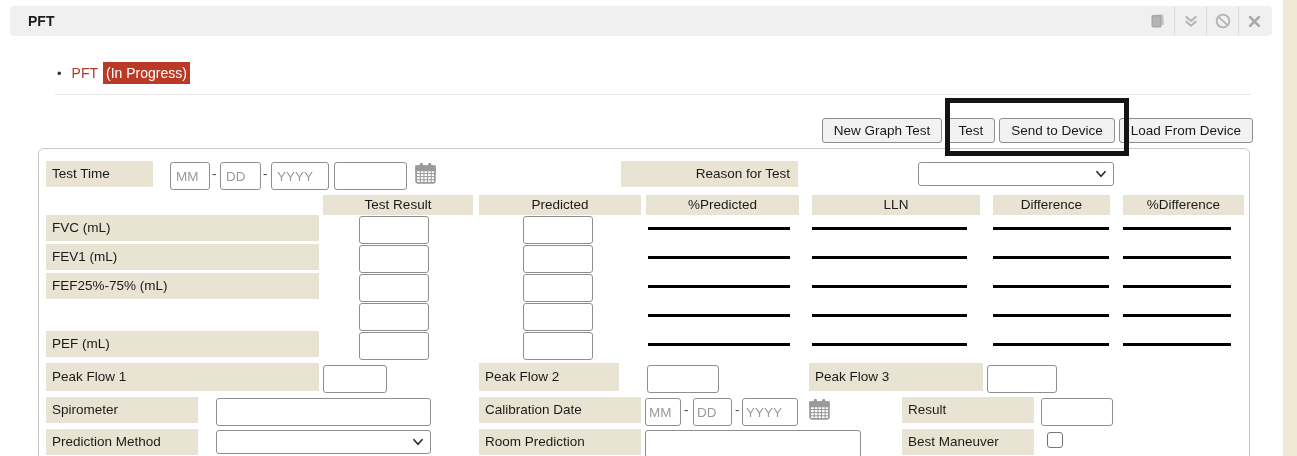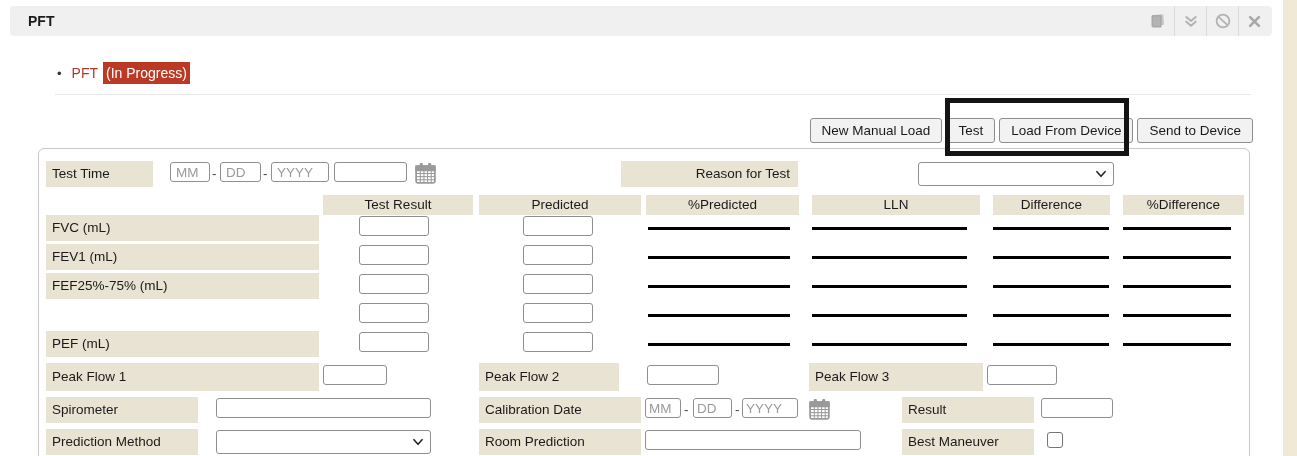--- a/index.html
+++ b/index.html
@@ -48,21 +48,21 @@
   
   .form-box{
     position:absolute;left:38px;top:148px;width:1212px;height:330px;
     border:1px solid #c8c8c8;border-radius:6px;background:#fff;
   }
   .cell{position:absolute;}
   .lbl{background:var(--label-bg);height:26px;line-height:26px;padding-left:6px;white-space:nowrap;overflow:hidden;}
   .lbl.right{text-align:right;padding-right:8px;padding-left:0;}
   .hdr{background:var(--label-bg);height:20px;line-height:20px;text-align:center;white-space:nowrap;}
   .inp{
-    border:1px solid #8f8f8f;border-radius:3px;height:20px;padding:0 5px;
+    border:1px solid #8f8f8f;border-radius:3px;height:28px;padding:0 5px;
     font-family:inherit;font-size:13.5px;color:#404040;background:#fff;width:100%;
   }
   .inp::placeholder{color:#9a9a9a;}
   .hyph{position:absolute;color:#444;line-height:24px;}
   .dash{position:absolute;height:3px;background:#000;top:12px;}
   .selwrap{position:absolute;}
   .selwrap select{
     -webkit-appearance:none;appearance:none;width:100%;height:24px;
     border:1px solid #8f8f8f;border-radius:3px;background:#fff;
     font-family:inherit;font-size:13.5px;padding:0 22px 0 5px;color:#1a1a1a;
@@ -112,24 +112,24 @@
 
 <div class="bullet-row">
   <span class="bullet-dot">•</span>
   <span class="bullet-link">PFT</span>
   <span class="status-chip">(In Progress)</span>
 </div>
 
 <div class="divider"></div>
 
 <div class="actions-row">
-  <button class="btn">New Manual Load</button>
+  <button class="btn">New Graph Test</button>
   <button class="btn">Test</button>
+  <button class="btn">Send to Device</button>
   <button class="btn">Load From Device</button>
-  <button class="btn">Send to Device</button>
 </div>
 <div class="highlight-rect"></div>
 
 <div class="form-box">
 
   <div class="cell lbl" style="left:7px;top:12px;width:107px;">Test Time</div>
   <div class="cell" style="left:131px;top:13px;width:40px;"><input class="inp" placeholder="MM" style=""></div>
   <span class="hyph" style="left:173px;top:13px;">-</span>
   <div class="cell" style="left:181px;top:13px;width:41px;"><input class="inp" placeholder="DD" style=""></div>
   <span class="hyph" style="left:224px;top:13px;">-</span>

